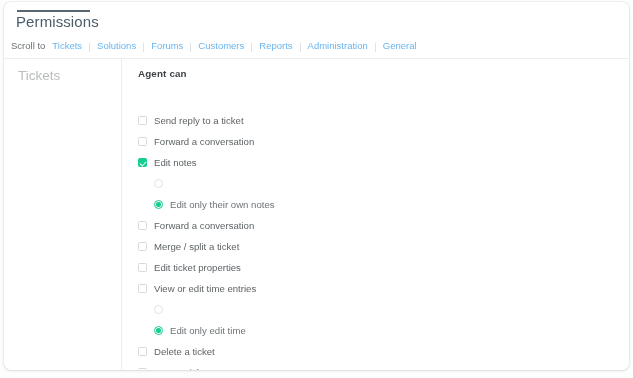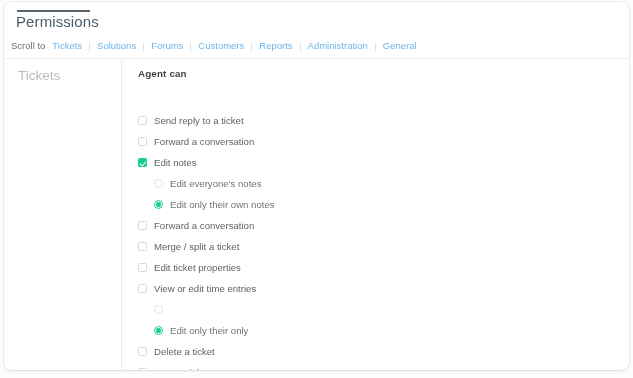--- a/index.html
+++ b/index.html
@@ -273,21 +273,20 @@
             <div class="opt-row">
               <span class="cb"></span>
               <span class="opt-label">Forward a conversation</span>
             </div>
             <div class="opt-row">
               <span class="cb checked"></span>
               <span class="opt-label">Edit notes</span>
             </div>
             <div class="opt-row sub">
               <span class="rb"></span>
-              <span class="opt-label">Edit everyone's notes</span>
             </div>
             <div class="opt-row sub">
               <span class="rb selected"></span>
               <span class="opt-label">Edit only their own notes</span>
             </div>
             <div class="opt-row">
               <span class="cb"></span>
               <span class="opt-label">Forward a conversation</span>
             </div>
             <div class="opt-row">
@@ -300,21 +299,21 @@
             </div>
             <div class="opt-row">
               <span class="cb"></span>
               <span class="opt-label">View or edit time entries</span>
             </div>
             <div class="opt-row sub">
               <span class="rb"></span>
             </div>
             <div class="opt-row sub">
               <span class="rb selected"></span>
-              <span class="opt-label">Edit only their only</span>
+              <span class="opt-label">Edit only edit time</span>
             </div>
             <div class="opt-row">
               <span class="cb"></span>
               <span class="opt-label">Delete a ticket</span>
             </div>
             <div class="opt-row">
               <span class="cb"></span>
               <span class="opt-label">Export Tickets</span>
             </div>
           </div>

